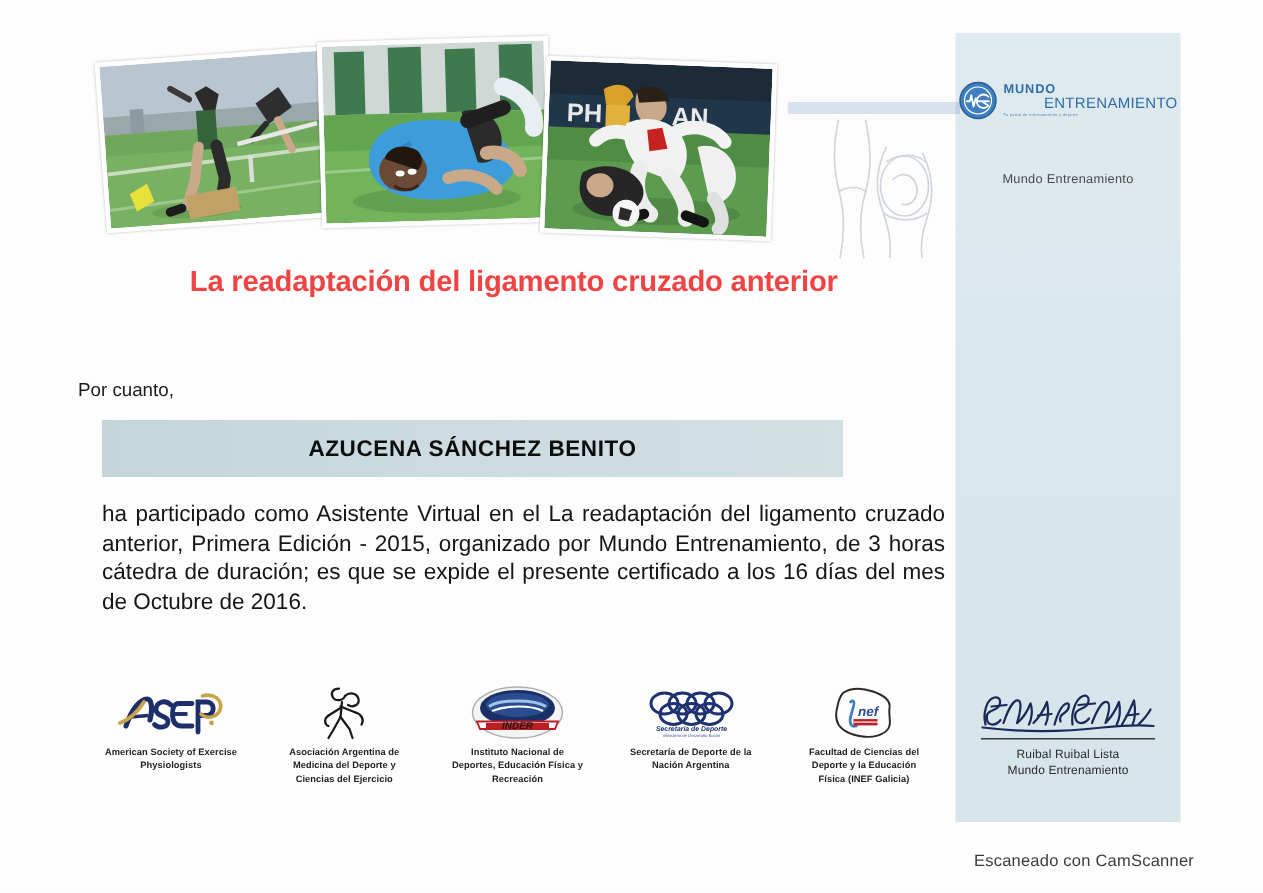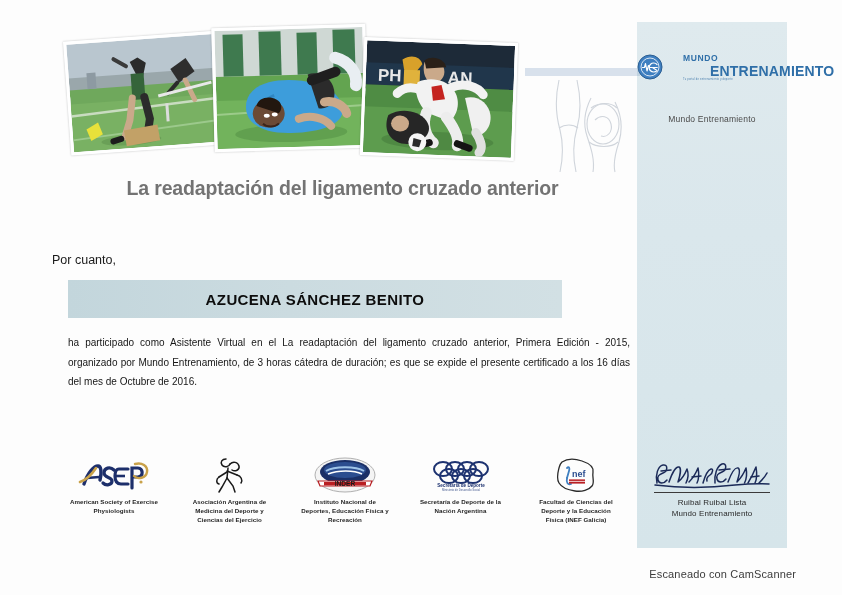--- a/index.html
+++ b/index.html
@@ -34,42 +34,42 @@
   }
   #sidebar-logo-wrap {
     position: absolute;
     left: 0;
     top: 32px;
     width: 150px;
     text-align: center;
   }
   .me-logo {
     display: inline-flex;
-    align-items: flex-start;
-    gap: 20px;
+    align-items: center;
+    gap: 4px;
   }
   .me-mark {
     width: 26px;
     height: 26px;
     flex: 0 0 26px;
   }
   .me-words {
     text-align: left;
     line-height: 1;
   }
   .me-word-1 {
     font-size: 8.5px;
     font-weight: bold;
     letter-spacing: 0.6px;
     color: #2f6fa8;
     display: block;
   }
   .me-word-2 {
-    font-size: 14px;
-    font-weight: bold;
+    font-size: 10px;
+    font-weight: normal;
     letter-spacing: 0.2px;
     color: #2f6fa8;
     display: block;
     margin-top: 1px;
     padding-left: 27px;
   }
   .me-word-3 {
     font-size: 2.6px;
     letter-spacing: 0.2px;
     color: #4a7fae;
@@ -142,21 +142,21 @@
 
   
   #title {
     position: absolute;
     left: 55px;
     top: 177px;
     width: 575px;
     text-align: center;
     font-size: 19.5px;
     font-weight: bold;
-    color: #737373;
+    color: #ef4444;
     letter-spacing: -0.15px;
   }
   #subtitle {
     position: absolute;
     left: 55px;
     top: 203px;
     width: 575px;
     text-align: center;
     font-size: 9.5px;
     font-weight: bold;
@@ -187,21 +187,21 @@
     font-size: 15px;
     font-weight: bold;
     color: #0d0d0d;
     letter-spacing: 0.4px;
   }
   #body-text {
     position: absolute;
     left: 68px;
     top: 333px;
     width: 562px;
-    font-size: 10px;
+    font-size: 15px;
     line-height: 19.5px;
     color: #161616;
     text-align: justify;
   }
 
   
   #logos {
     position: absolute;
     left: 60px;
     top: 455px;
@@ -213,20 +213,21 @@
   }
   .logo-cell {
     width: 108px;
     text-align: center;
   }
   .logo-art {
     height: 40px;
     display: flex;
     align-items: center;
     justify-content: center;
+    font-style: italic;
   }
   .logo-art svg { display: block; }
   .logo-caption {
     margin-top: 3px;
     font-size: 6.2px;
     line-height: 1.42;
     color: #1f1f1f;
     font-weight: bold;
     letter-spacing: 0.05px;
   }

